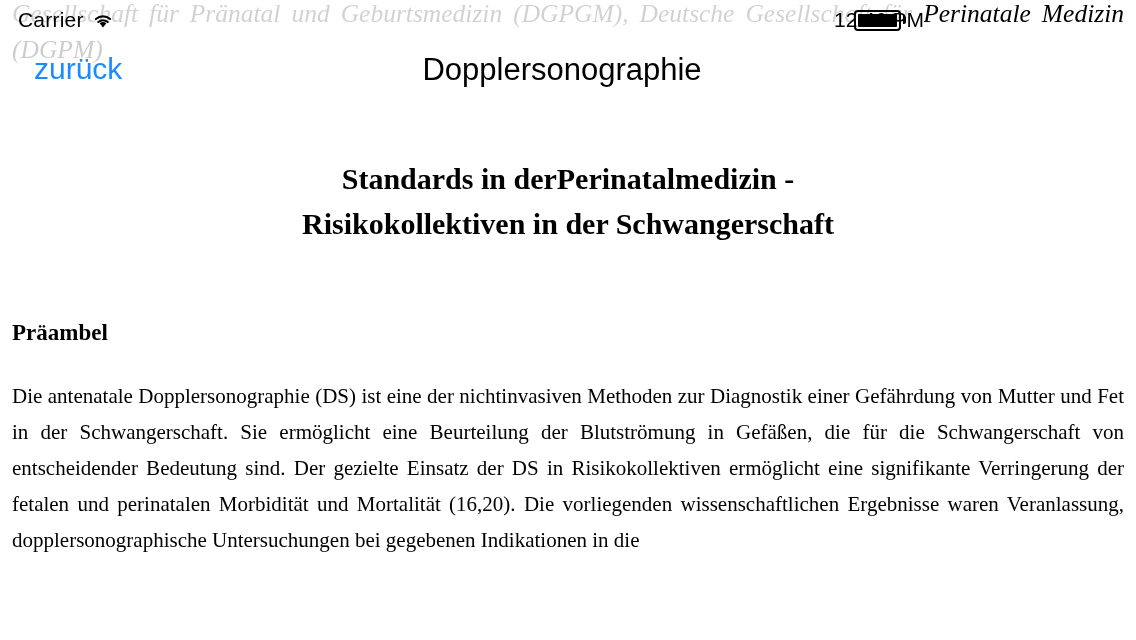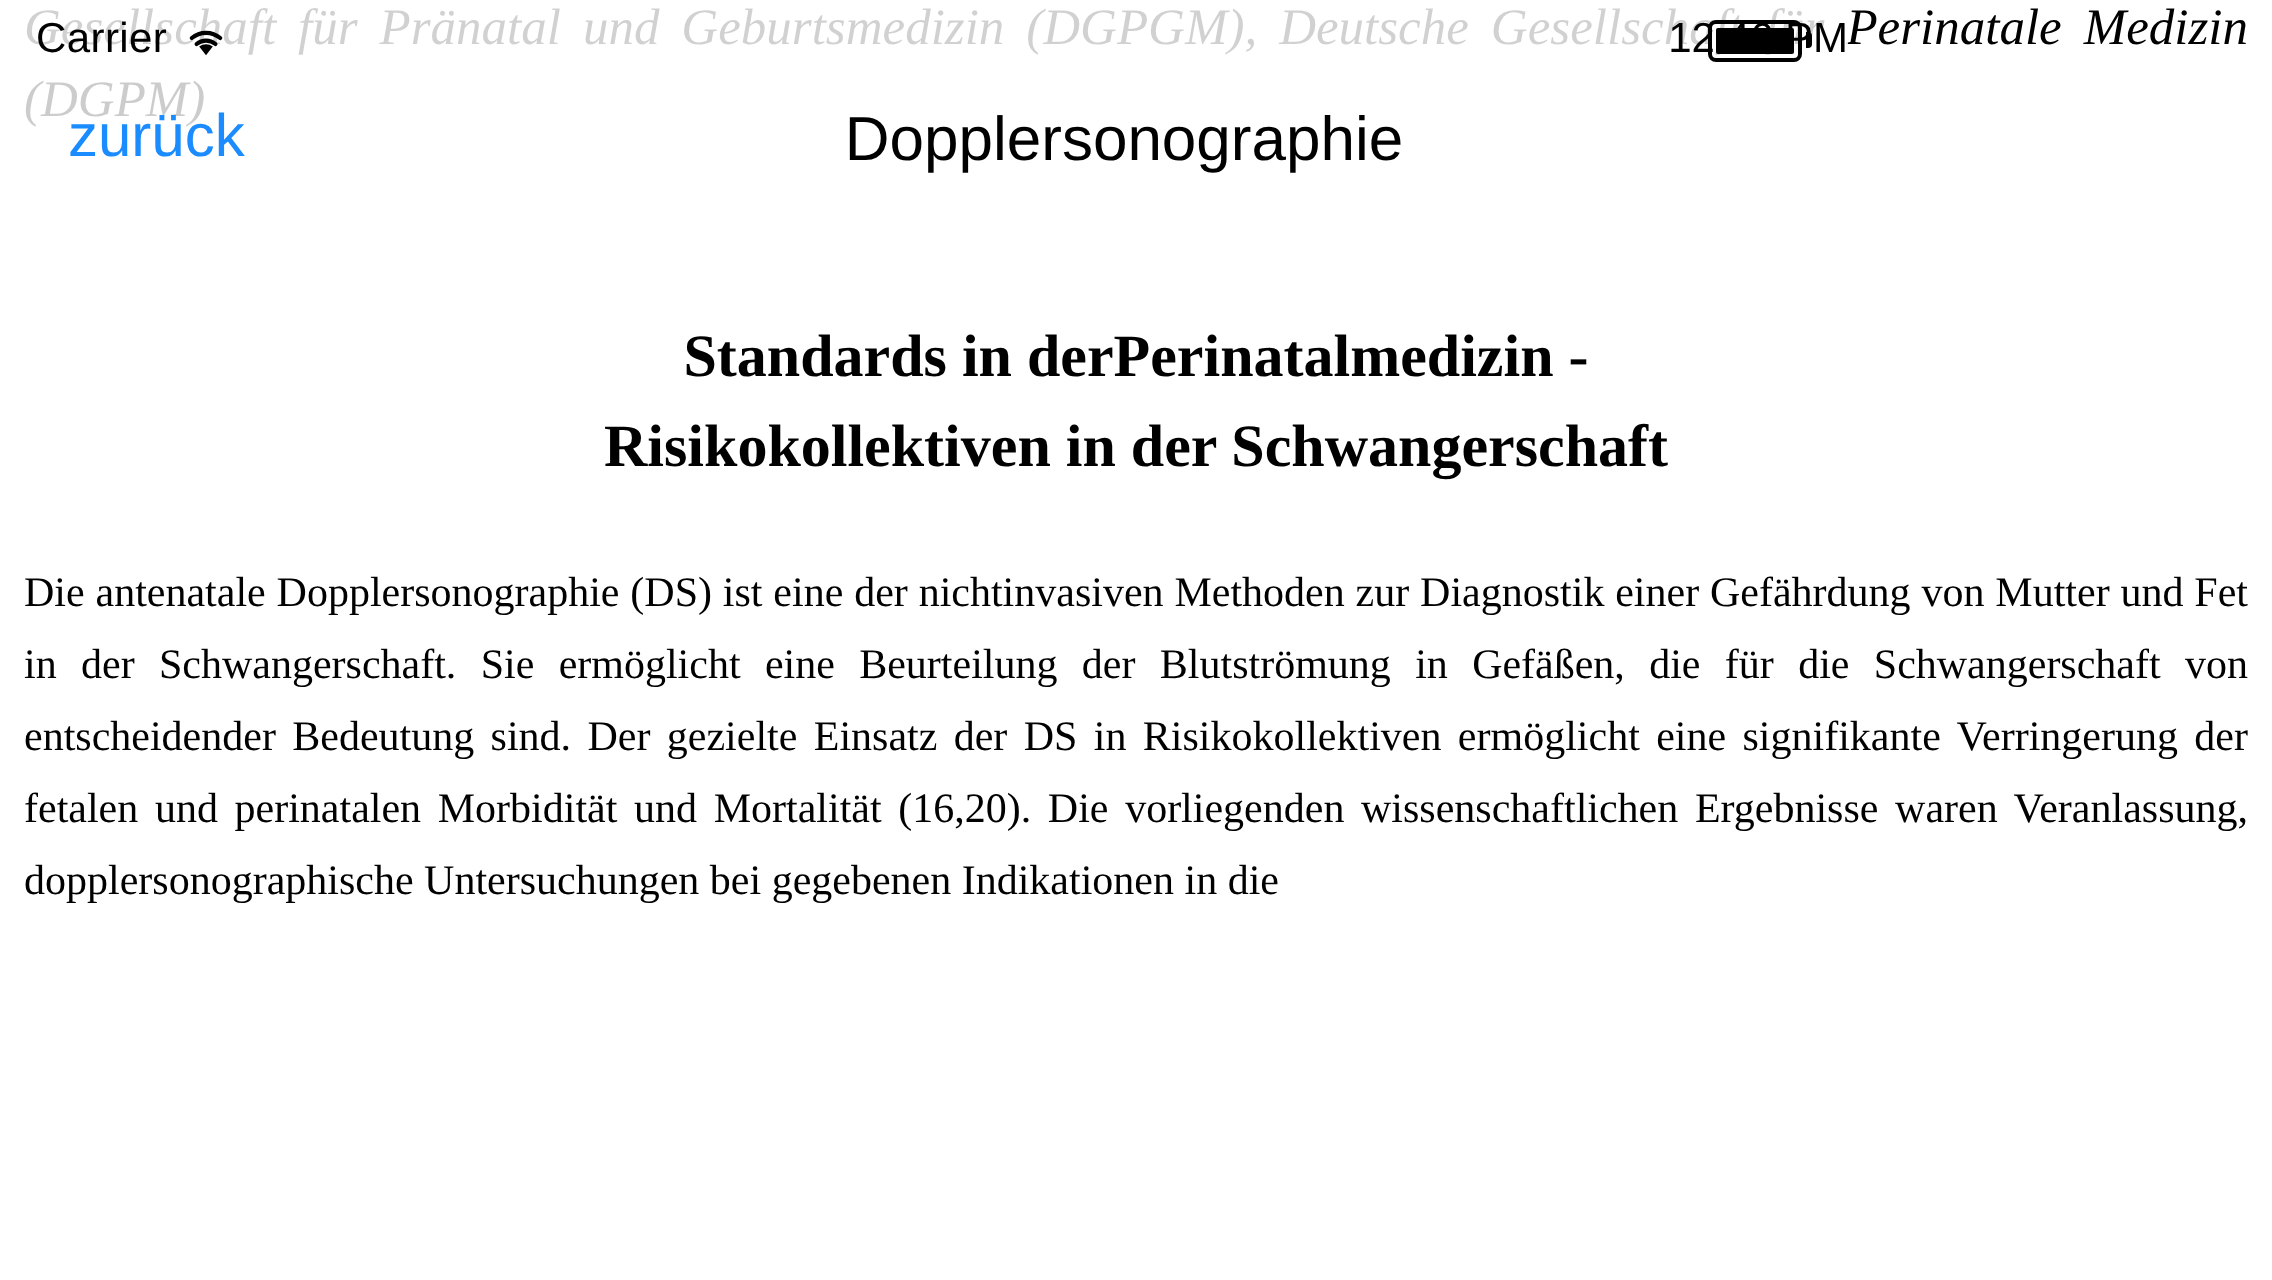--- a/index.html
+++ b/index.html
@@ -158,20 +158,21 @@
 
 <div class="doc">
   <div class="doc-inner">
     <p class="society-line">Gesellschaft für Pränatal und Geburtsmedizin (DGPGM), Deutsche Gesellschaft für Perinatale Medizin (DGPM)</p>
 
     <h1 class="doc-title">
       <span>Standards in derPerinatalmedizin -</span><br>
       <span>Risikokollektiven in der Schwangerschaft</span>
     </h1>
 
+    <h2 class="section-head">Präambel</h2>
 
     <p class="body-par">Die antenatale Dopplersonographie (DS) ist eine der nichtinvasiven Methoden zur Diagnostik einer Gefährdung von Mutter und Fet in der Schwangerschaft. Sie ermöglicht eine Beurteilung der Blutströmung in Gefäßen, die für die Schwangerschaft von entscheidender Bedeutung sind. Der gezielte Einsatz der DS in Risikokollektiven ermöglicht eine signifikante Verringerung der fetalen und perinatalen Morbidität und Mortalität (16,20). Die vorliegenden wissenschaftlichen Ergebnisse waren Veranlassung, dopplersonographische Untersuchungen bei gegebenen Indikationen in die</p>
   </div>
 </div>
 
 <div class="nav-bar">
   <div class="nav-back">zurück</div>
   <div class="nav-title">Dopplersonographie</div>
 </div>
 

